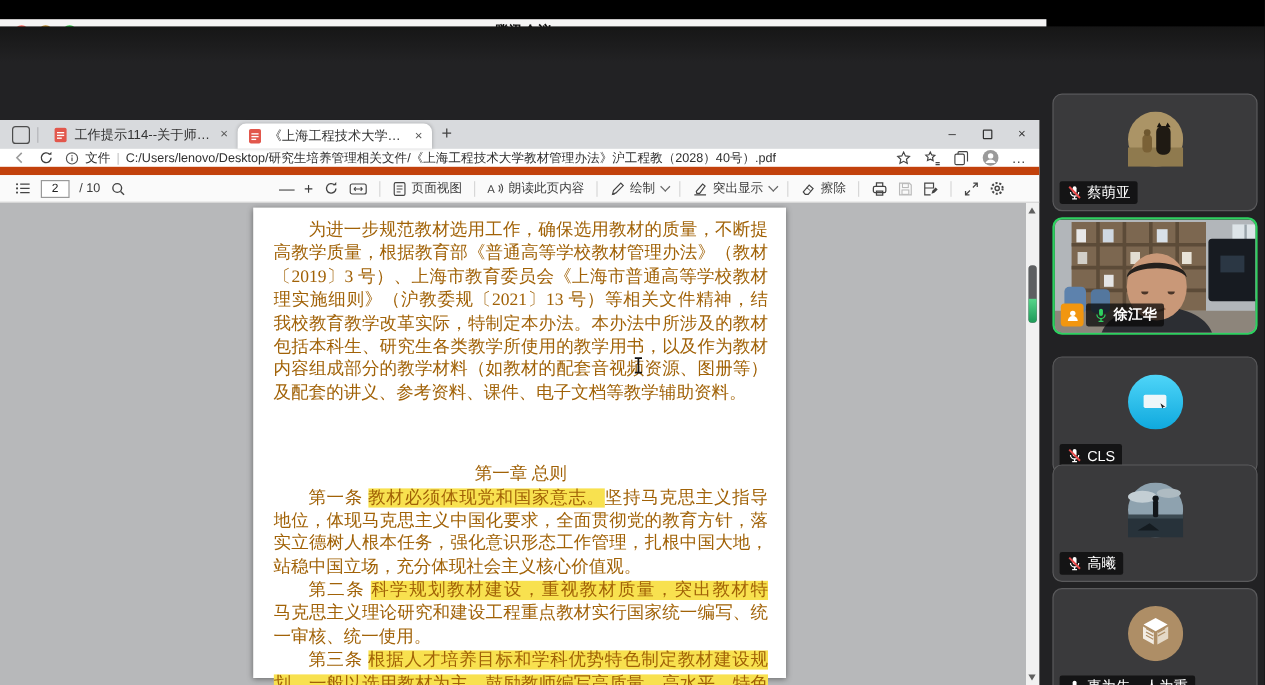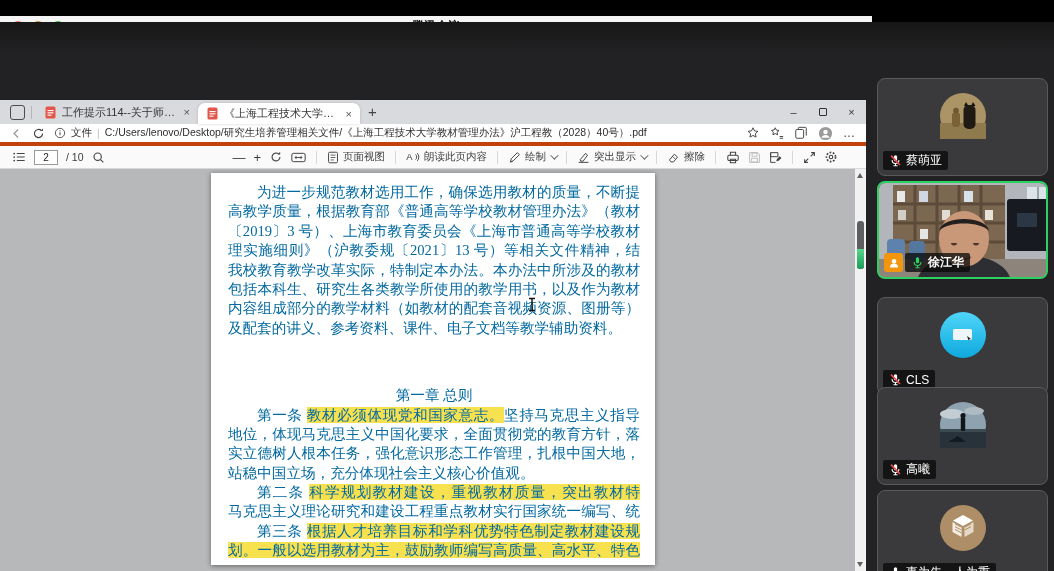--- a/index.html
+++ b/index.html
@@ -28,41 +28,41 @@
   .tab.active { background:#fff; height:21px; border-radius:7px 7px 0 0; box-shadow:0 0 3px rgba(0,0,0,.18); }
   .tab-title { flex:1; white-space:nowrap; overflow:hidden; text-overflow:ellipsis; }
   .tab-close { font-size:11px; color:#555; padding:0 2px; }
   .pdf-ico { flex:0 0 11px; }
   .newtab { font-size:15px; color:#444; margin:0 0 3px 8px; line-height:18px; }
   .strip-fill { flex:1; }
   .win-controls { display:flex; align-items:center; margin-bottom:2px; }
   .win-btn { width:29px; height:20px; display:flex; align-items:center; justify-content:center; font-size:11px; color:#303030; }
   .restore-box { width:8px; height:8px; border:1px solid #303030; border-radius:1px; }
 
-  .addrbar { height:22px; background:#fff; display:flex; align-items:center; padding:0 10px; gap:9px; border-bottom:4px solid #c2410c; }
+  .addrbar { height:22px; background:#fff; display:flex; align-items:center; padding:0 10px; gap:9px; border-bottom:7px solid #c2410c; }
   .addr-url { flex:1; display:flex; align-items:center; gap:5px; font-size:10.5px; color:#2f2f2f; white-space:nowrap; overflow:hidden; }
   .addr-div { color:#c2c2c2; }
   .url-text { overflow:hidden; text-overflow:ellipsis; }
   .addr-right { display:flex; align-items:center; gap:10px; }
   .more-dots { font-size:12px; color:#444; letter-spacing:1px; }
 
   .pdfbar { height:23px; background:#fafafa; border-bottom:1px solid #d8d8d8; display:flex; align-items:center; padding:0 12px; font-size:10.5px; color:#3c3c3c; }
   .pdf-left { display:flex; align-items:center; gap:8px; }
   .page-box { width:24px; height:15px; border:1px solid #999; background:#fff; text-align:center; font-size:10px; color:#222; }
   .pdf-right { margin-left:auto; display:flex; align-items:center; gap:8px; padding-right:16px; }
   .zoom-t { font-size:13px; color:#3c3c3c; }
   .vsep { width:1px; height:13px; background:#d7d7d7; margin:0 2px; }
   .tool { display:flex; align-items:center; gap:4px; }
   .chev { width:6px; height:6px; border-right:1.3px solid #666; border-bottom:1.3px solid #666; transform:rotate(45deg) translateY(-2px); }
   .disabled { opacity:.35; }
 
   
   .viewer { position:relative; height:402px; background:#b7b8ba; overflow:hidden; }
   .pdf-page { position:absolute; left:211px; top:4px; width:444px; height:392px; background:#fff; box-shadow:0 1px 5px rgba(0,0,0,.45); padding:10px 15px 0 17px; }
-  .doc-line { width:412px; height:19.4px; font-family:"Liberation Serif","DejaVu Serif",serif; font-size:14.6px; line-height:19.4px; color:#0369a1; white-space:nowrap; }
+  .doc-line { width:412px; height:19.4px; font-family:"Liberation Serif","DejaVu Serif",serif; font-size:14.6px; line-height:19.4px; color:#a16207; white-space:nowrap; }
   .doc-line.fill { text-align:justify; text-align-last:justify; white-space:normal; height:19.4px; overflow:hidden; }
   .doc-line.indent { text-indent:29px; }
   .doc-line.center { text-align:left; text-align-last:center;margin-top:48px; }
   .hl { background:#f8e14f; }
   .pagenum { margin-top:17px; font-family:"Liberation Serif","DejaVu Serif",serif; font-size:14px; color:#222; }
 
   .ibeam { position:absolute; left:527px; top:128px; }
 
   .scrollbar { position:absolute; right:0; top:0; width:11px; height:402px; background:#f1f1f1; }
   .sb-arrow { position:absolute; left:2px; width:0; height:0; border-left:3.5px solid transparent; border-right:3.5px solid transparent; }
@@ -280,20 +280,21 @@
               <div class="doc-line plain fill"><span>包括本科生、研究生各类教学所使用的教学用书，以及作为教材</span></div>
               <div class="doc-line plain fill"><span>内容组成部分的教学材料（如教材的配套音视频资源、图册等）</span></div>
               <div class="doc-line plain"><span>及配套的讲义、参考资料、课件、电子文档等教学辅助资料。</span></div>
               <div class="doc-line center"><span>第一章 总则</span></div>
               <div class="doc-line indent fill"><span>第一条 </span><span class="hl">教材必须体现党和国家意志。</span><span>坚持马克思主义指导</span></div>
               <div class="doc-line plain fill"><span>地位，体现马克思主义中国化要求，全面贯彻党的教育方针，落</span></div>
               <div class="doc-line plain fill"><span>实立德树人根本任务，强化意识形态工作管理，扎根中国大地，</span></div>
               <div class="doc-line plain"><span>站稳中国立场，充分体现社会主义核心价值观。</span></div>
               <div class="doc-line indent fill"><span>第二条 </span><span class="hl">科学规划教材建设，重视教材质量，突出教材特色。</span></div>
               <div class="doc-line plain fill"><span>马克思主义理论研究和建设工程重点教材实行国家统一编写、统</span></div>
+              <div class="doc-line plain"><span>一审核、统一使用。</span></div>
               <div class="doc-line indent fill"><span>第三条 </span><span class="hl">根据人才培养目标和学科优势特色制定教材建设规</span></div>
               <div class="doc-line plain fill"><span class="hl">划。一般以选用教材为主，鼓励教师编写高质量、高水平、特色</span></div>
             </div>
           <div class="pagenum">—2—</div>
         </div>
         <svg class="ibeam" width="10" height="15" viewBox="0 0 10 15">
             <path d="M2 1.5h6M2 13.5h6M5 1.5v12" fill="none" stroke="#111" stroke-width="1.4"></path>
           </svg>
         <div class="scrollbar">
           <div class="sb-arrow sb-up"></div>

